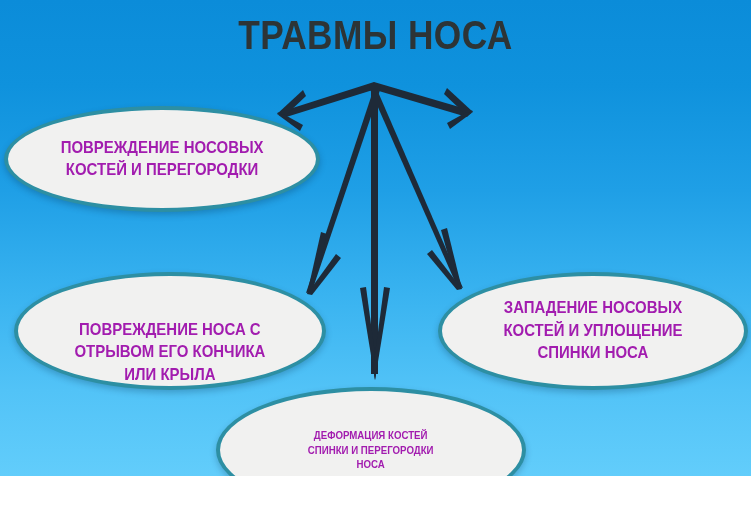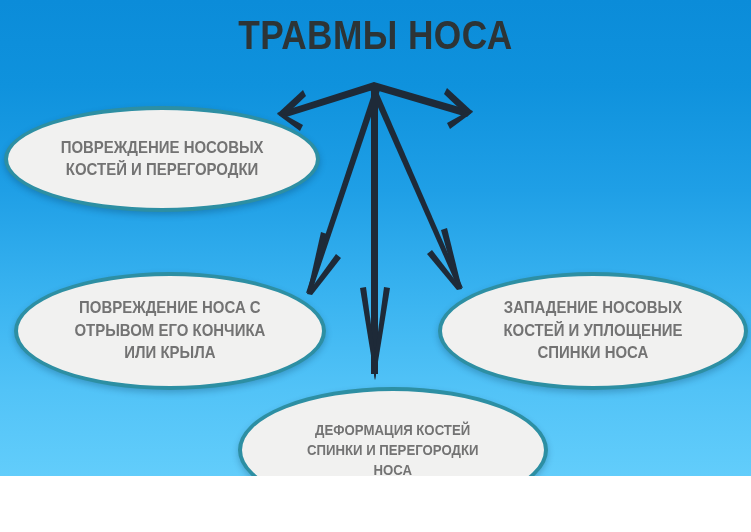--- a/index.html
+++ b/index.html
@@ -40,38 +40,38 @@
   .node {
     position: absolute;
     box-sizing: border-box;
     background: #f1f1f0;
     border: 4px solid #2d8fa3;
     border-radius: 50%;
     display: flex;
     align-items: center;
     justify-content: center;
     text-align: center;
-    color: #737373;
+    color: #a21caf;
     font-family: "Liberation Sans Narrow", "Liberation Sans", sans-serif;
     font-weight: bold;
     box-shadow: 0 3px 6px rgba(0, 40, 70, 0.25);
     z-index: 3;
   }
   .node .node-text {
     display: block;
     padding: 0 10%;
     line-height: 1.32;
     transform: scaleX(0.88);
     white-space: pre-line;
   }
   #node-0 { left: 4px;   top: 106px; width: 316px; height: 106px; font-size: 17px; }
   #node-1 { left: 437px; top: 104px; width: 310px; height: 118px; font-size: 17px; }
-  #node-2 { left: 14px;  top: 272px; width: 312px; height: 118px; font-size: 17px; }
+  #node-2 { left: 14px;  top: 272px; width: 312px; height: 118px; font-size: 17px; align-items: flex-end; }
   #node-3 { left: 438px; top: 272px; width: 310px; height: 118px; font-size: 17px; text-align: center; }
-  #node-4 { left: 238px; top: 387px; width: 310px; height: 126px; font-size: 15px; }
+  #node-4 { left: 216px; top: 387px; width: 310px; height: 126px; font-size: 11px; }
 </style>
 </head>
 <body>
 
 <div id="canvas">
 
   <div class="diagram-title">ТРАВМЫ НОСА</div>
 
   <svg id="arrow-layer" viewBox="0 0 751 532" xmlns="http://www.w3.org/2000/svg">
     <g fill="#1e2a38" stroke="none">

